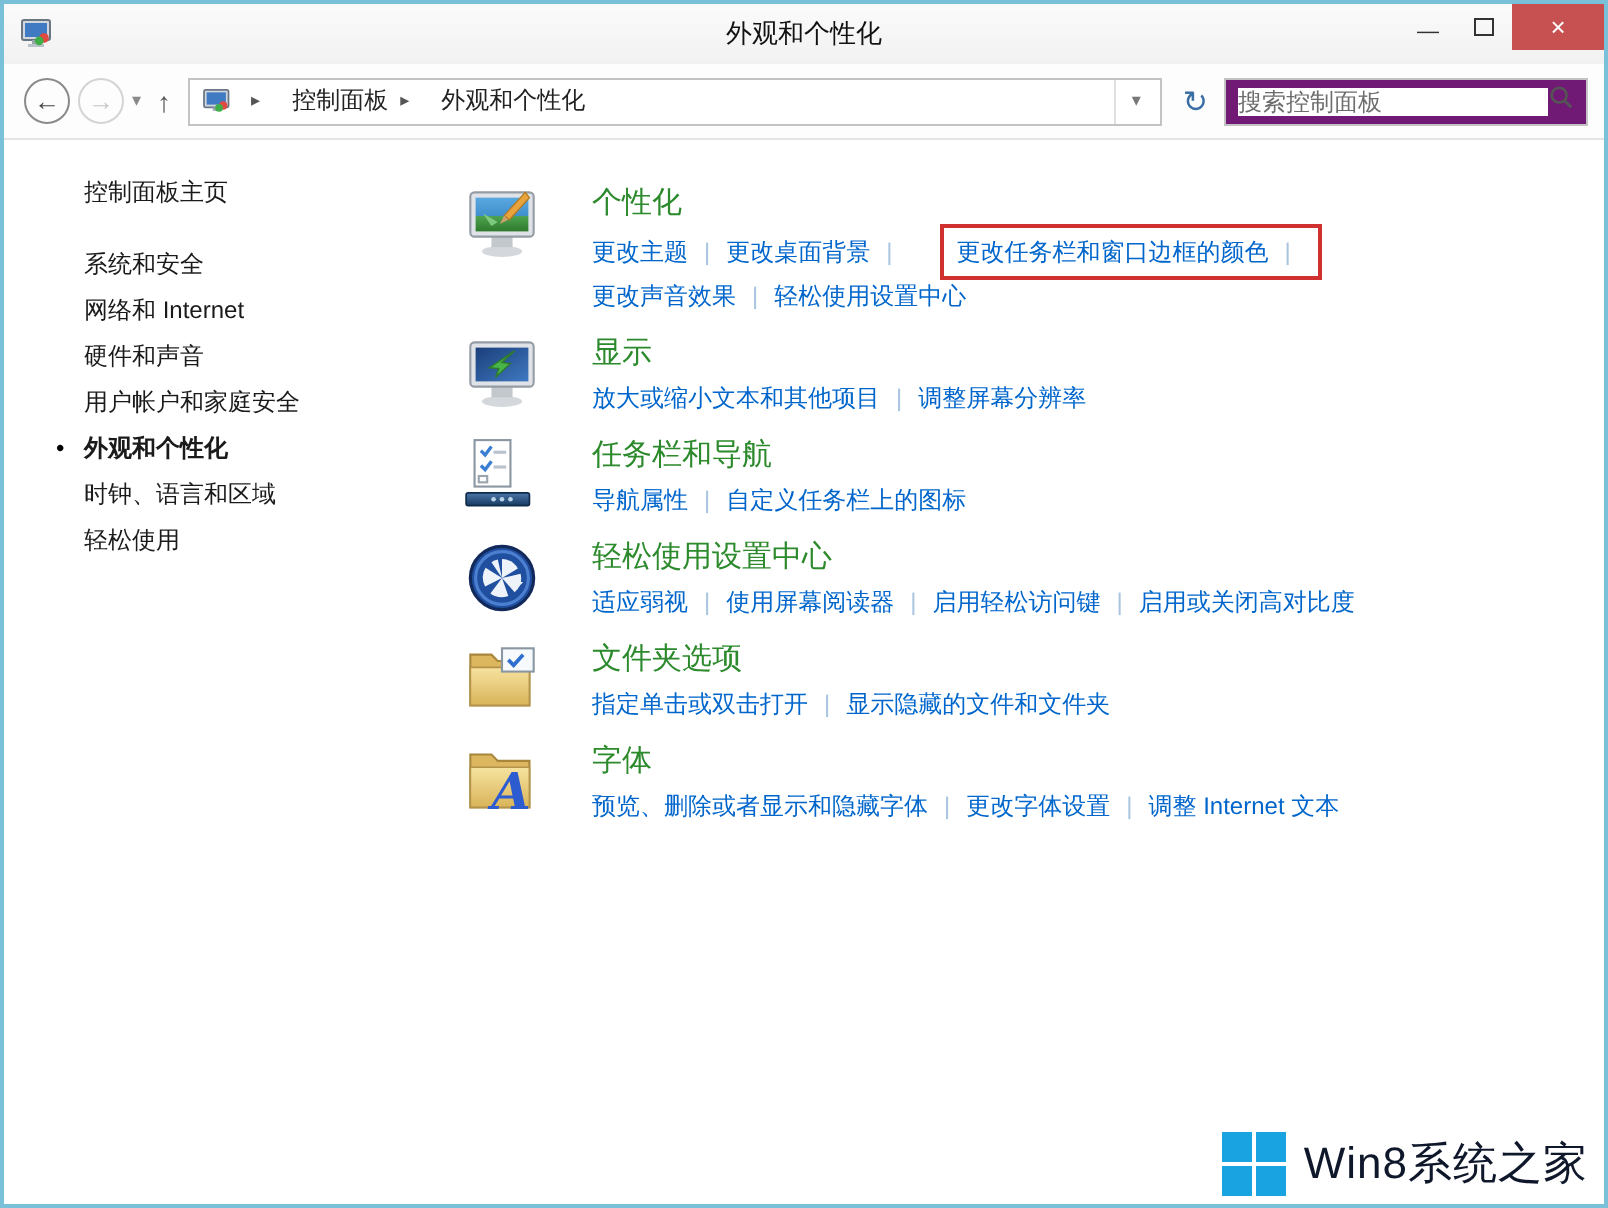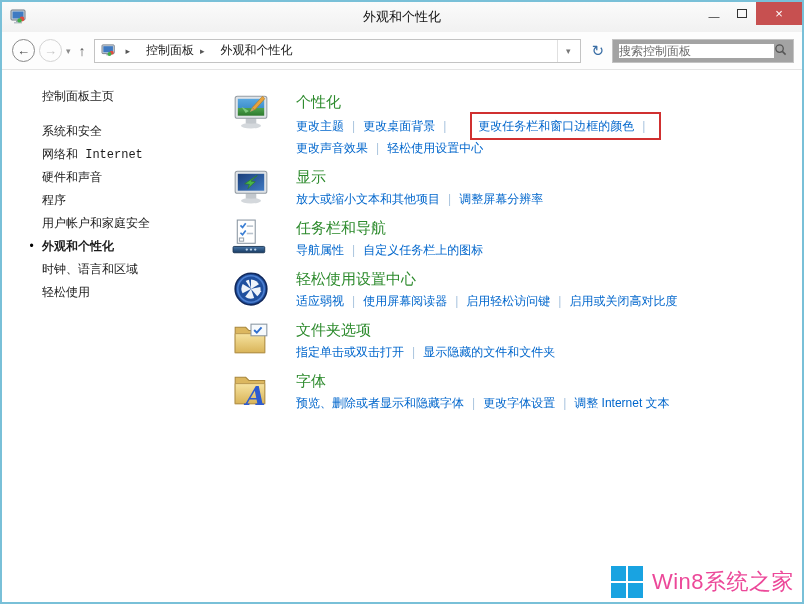--- a/index.html
+++ b/index.html
@@ -64,34 +64,34 @@
   }
   .breadcrumb-box .crumb-icon { width:16px; height:14px; display:inline-flex; margin-right: 5px; }
   .crumb { cursor: pointer; padding: 0 2px; white-space: nowrap; margin-left: 10px; }
   .crumb-sep { color: #555; font-size: 9px; margin: 0 4px; }
   .crumb-spacer { flex: 1 1 auto; }
   .crumb-dropdown { color:#777; font-size: 9px; padding: 0 8px; cursor: pointer; border-left: 1px solid #e0e0e0; height: 100%; display:flex; align-items:center; }
   .refresh-btn { color: #3a6ea5; font-size: 15px; padding: 0 8px 0 4px; cursor: pointer; }
 
   .search-box {
     flex: 0 0 162px; height: 24px;
-    border: 1px solid #c3c3c3; background: #a3a3a3;
+    border: 1px solid #c3c3c3; background: #701a75;
     display: flex; align-items: center; padding: 0 6px;
   }
   .search-box input {
     border: none; outline: none; flex: 1 1 auto; min-width: 0;
     font-size: 12px; color: #333; font-family: inherit;
   }
   .search-box input::placeholder { color: #6d6d6d; opacity: 1; }
   .search-icon-svg { flex: 0 0 auto; }
 
   
   .body { flex: 1 1 auto; display: flex; overflow: hidden; }
 
-  .sidebar { flex: 0 0 212px; padding: 18px 0 0 40px; font-size: 12px; font-family: Liberation Mono, monospace; }
+  .sidebar { flex: 0 0 212px; padding: 18px 0 0 40px; font-size: 12px; }
   .sidebar-home { display:block; color:#1a1a1a; cursor:pointer; margin-bottom: 16px; }
   .sidebar ul { list-style: none; }
   .sidebar li { position: relative; line-height: 23px; color:#1a1a1a; cursor:pointer; white-space: nowrap; }
   .sidebar li .bullet { display: none; }
   .sidebar li.active { font-weight: bold; }
   .sidebar li.active .bullet { display: inline-block; position: absolute; left: -14px; top: 0; font-weight: normal; color:#000; }
 
   .content { flex: 1 1 auto; padding: 22px 10px 0 18px; }
   .section { display: flex; margin-bottom: 9px; gap: 18px; }
   .sec-icon { flex: 0 0 38px; height: 38px; margin-right: 8px; margin-top: 1px; }
@@ -110,21 +110,21 @@
     border: 2px solid #d03030; padding: 2px 6px; margin: -2px 16px;
   }
 
   
   .watermark {
     position: absolute; right: 8px; bottom: 4px;
     display: flex; align-items: center; gap: 9px;
   }
   .win-logo { width: 32px; height: 32px; display: grid; grid-template-columns: 15px 15px; grid-template-rows: 15px 15px; gap: 2px; }
   .win-logo div { background: #19a3e1; }
-  .watermark-text { font-size: 22px; color: #ec4899; letter-spacing: 0.5px; }
+  .watermark-text { font-size: 22px; color: #0f172a; letter-spacing: 0.5px; }
 </style>
 </head>
 <body>
 
 <svg width="0" height="0" style="position:absolute">
   <defs>
     <linearGradient id="scr1" x1="0" y1="0" x2="0" y2="1">
       <stop offset="0" stop-color="#5aa8e0"></stop>
         <stop offset="0.55" stop-color="#3f8fcc"></stop>
         <stop offset="0.56" stop-color="#4da24d"></stop>
@@ -217,21 +217,20 @@
   </div>
 
   <div class="body">
 
     <div class="sidebar">
       <span class="sidebar-home">控制面板主页</span>
       <ul>
         <li><span>系统和安全</span></li>
         <li><span>网络和 Internet</span></li>
         <li><span>硬件和声音</span></li>
-        <li><span>程序</span></li>
         <li><span>用户帐户和家庭安全</span></li>
         <li class="active"><span class="bullet">•</span><span>外观和个性化</span></li>
         <li><span>时钟、语言和区域</span></li>
         <li><span>轻松使用</span></li>
       </ul>
     </div>
 
     <div class="content">
 
       <div class="section">

